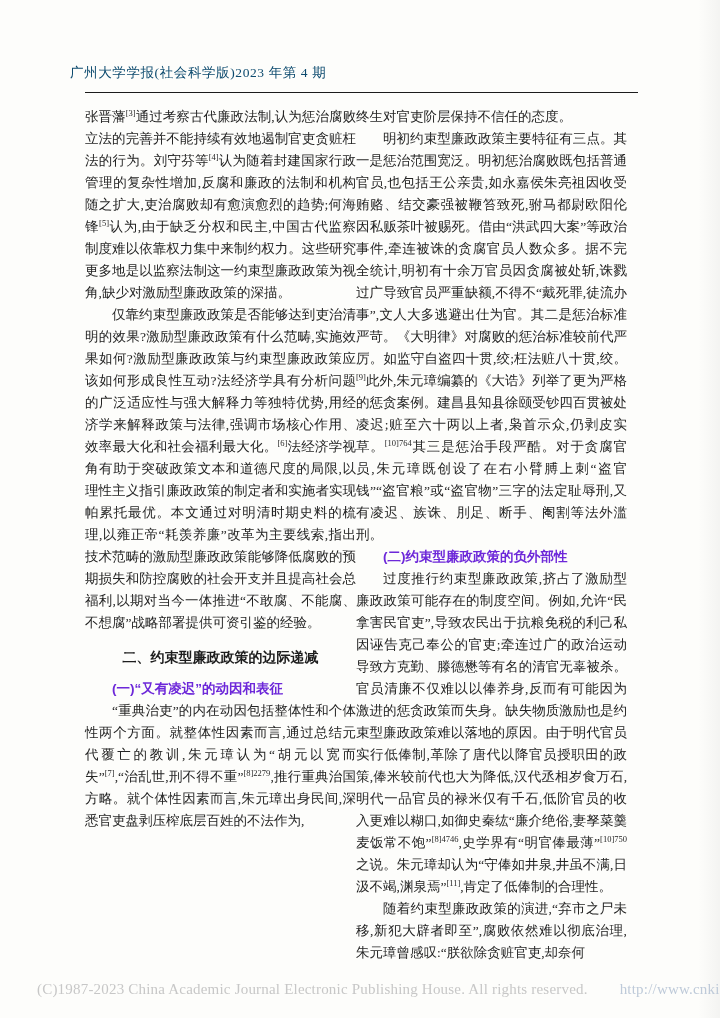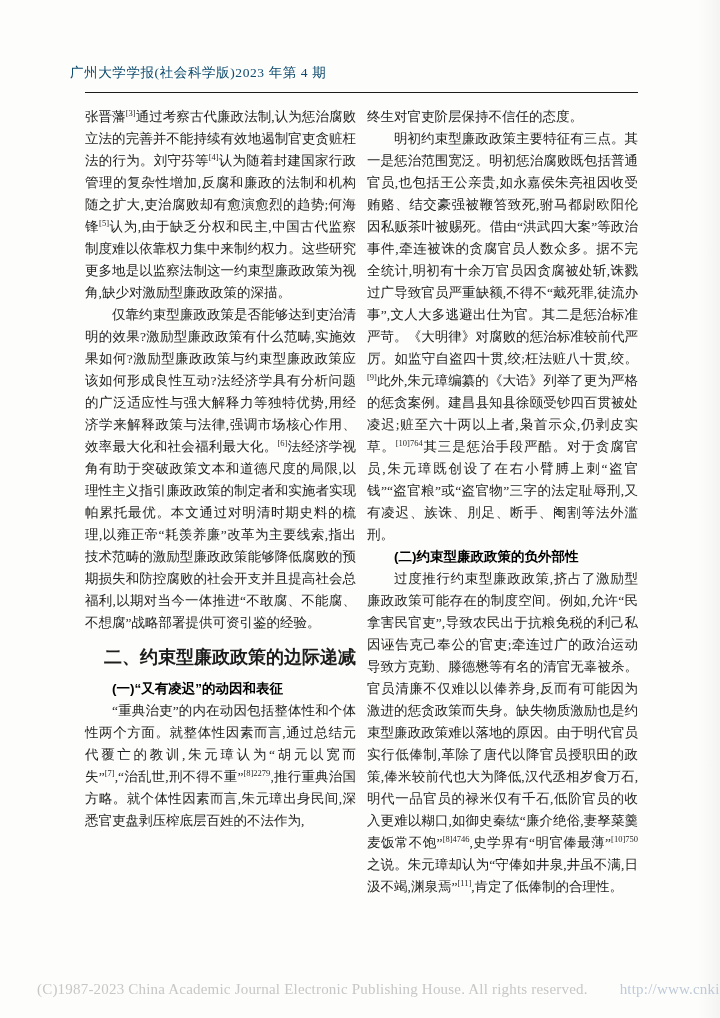--- a/index.html
+++ b/index.html
@@ -21,39 +21,39 @@
     position:absolute;left:70px;top:64px;
     font-size:13.5px;letter-spacing:0.6px;color:#0c4a6e;
     white-space:nowrap;
   }
   .header-rule{
     position:absolute;left:85px;top:92px;width:553px;height:0;
     border-top:1.6px solid #1c1c1c;
   }
   .columns{
     position:absolute;left:85px;top:106px;width:553px;
-    display:flex;gap:11px;
+    display:flex;
   }
   .col{
     width:271px;
     font-size:13.5px;line-height:22px;
     text-align:justify;
     color:#242424;
   }
   .para{margin:0;}
   .ind{text-indent:2em;}
   .h2{
     font-family:"Liberation Sans","DejaVu Sans",sans-serif;
-    font-weight:bold;text-align:right;
-    font-size:18px;margin:12px 0 10px 0;color:#1d1d1d;
+    font-weight:bold;text-align:center;
+    font-size:14px;margin:12px 0 10px 0;color:#1d1d1d;
   }
   .h3{
     font-family:"Liberation Sans","DejaVu Sans",sans-serif;
     font-weight:bold;text-indent:2em;margin:0;
-    font-size:13.5px;color:#000000;
+    font-size:13.5px;color:#6d28d9;
   }
   sup{font-size:8.5px;line-height:0;vertical-align:super;letter-spacing:0;}
   .pagenum{
     margin-top:2px;padding-left:10px;
     font-size:13.5px;letter-spacing:1px;
   }
   .footer{
     position:absolute;left:37px;top:981px;width:660px;
     font-size:15px;color:#c7c7c7;letter-spacing:0.2px;
     white-space:nowrap;
@@ -74,16 +74,17 @@
     <p class="para ind">仅靠约束型廉政政策是否能够达到吏治清明的效果?激励型廉政政策有什么范畴,实施效果如何?激励型廉政政策与约束型廉政政策应该如何形成良性互动?法经济学具有分析问题的广泛适应性与强大解释力等独特优势,用经济学来解释政策与法律,强调市场核心作用、效率最大化和社会福利最大化。<sup>[6]</sup>法经济学视角有助于突破政策文本和道德尺度的局限,以理性主义指引廉政政策的制定者和实施者实现帕累托最优。本文通过对明清时期史料的梳理,以雍正帝“耗羡养廉”改革为主要线索,指出技术范畴的激励型廉政政策能够降低腐败的预期损失和防控腐败的社会开支并且提高社会总福利,以期对当今一体推进“不敢腐、不能腐、不想腐”战略部署提供可资引鉴的经验。</p>
     <p class="h2">二、约束型廉政政策的边际递减</p>
     <p class="h3">(一)“又有凌迟”的动因和表征</p>
     <p class="para ind">“重典治吏”的内在动因包括整体性和个体性两个方面。就整体性因素而言,通过总结元代覆亡的教训,朱元璋认为“胡元以宽而失”<sup>[7]</sup>,“治乱世,刑不得不重”<sup>[8]2279</sup>,推行重典治国方略。就个体性因素而言,朱元璋出身民间,深悉官吏盘剥压榨底层百姓的不法作为,</p>
   </div>
   <div class="col">
     <p class="para">终生对官吏阶层保持不信任的态度。</p>
     <p class="para ind">明初约束型廉政政策主要特征有三点。其一是惩治范围宽泛。明初惩治腐败既包括普通官员,也包括王公亲贵,如永嘉侯朱亮祖因收受贿赂、结交豪强被鞭笞致死,驸马都尉欧阳伦因私贩茶叶被赐死。借由“洪武四大案”等政治事件,牵连被诛的贪腐官员人数众多。据不完全统计,明初有十余万官员因贪腐被处斩,诛戮过广导致官员严重缺额,不得不“戴死罪,徒流办事”,文人大多逃避出仕为官。其二是惩治标准严苛。《大明律》对腐败的惩治标准较前代严厉。如监守自盗四十贯,绞;枉法赃八十贯,绞。<sup>[9]</sup>此外,朱元璋编纂的《大诰》列举了更为严格的惩贪案例。建昌县知县徐颐受钞四百贯被处凌迟;赃至六十两以上者,枭首示众,仍剥皮实草。<sup>[10]764</sup>其三是惩治手段严酷。对于贪腐官员,朱元璋既创设了在右小臂膊上刺“盗官钱”“盗官粮”或“盗官物”三字的法定耻辱刑,又有凌迟、族诛、刖足、断手、阉割等法外滥刑。</p>
     <p class="h3">(二)约束型廉政政策的负外部性</p>
     <p class="para ind">过度推行约束型廉政政策,挤占了激励型廉政政策可能存在的制度空间。例如,允许“民拿害民官吏”,导致农民出于抗粮免税的利己私因诬告克己奉公的官吏;牵连过广的政治运动导致方克勤、滕德懋等有名的清官无辜被杀。官员清廉不仅难以以俸养身,反而有可能因为激进的惩贪政策而失身。缺失物质激励也是约束型廉政政策难以落地的原因。由于明代官员实行低俸制,革除了唐代以降官员授职田的政策,俸米较前代也大为降低,汉代丞相岁食万石,明代一品官员的禄米仅有千石,低阶官员的收入更难以糊口,如御史秦纮“廉介绝俗,妻孥菜羹麦饭常不饱”<sup>[8]4746</sup>,史学界有“明官俸最薄”<sup>[10]750</sup>之说。朱元璋却认为“守俸如井泉,井虽不满,日汲不竭,渊泉焉”<sup>[11]</sup>,肯定了低俸制的合理性。</p>
+    <p class="para ind">随着约束型廉政政策的演进,“弃市之尸未移,新犯大辟者即至”,腐败依然难以彻底治理,朱元璋曾感叹:“朕欲除贪赃官吏,却奈何</p>
   </div>
 </div>
 
 <div class="footer"><span>(C)1987-2023 China Academic Journal Electronic Publishing House. All rights reserved.</span><span class="url">http://www.cnki.net</span></div>
 
 </body></html>

